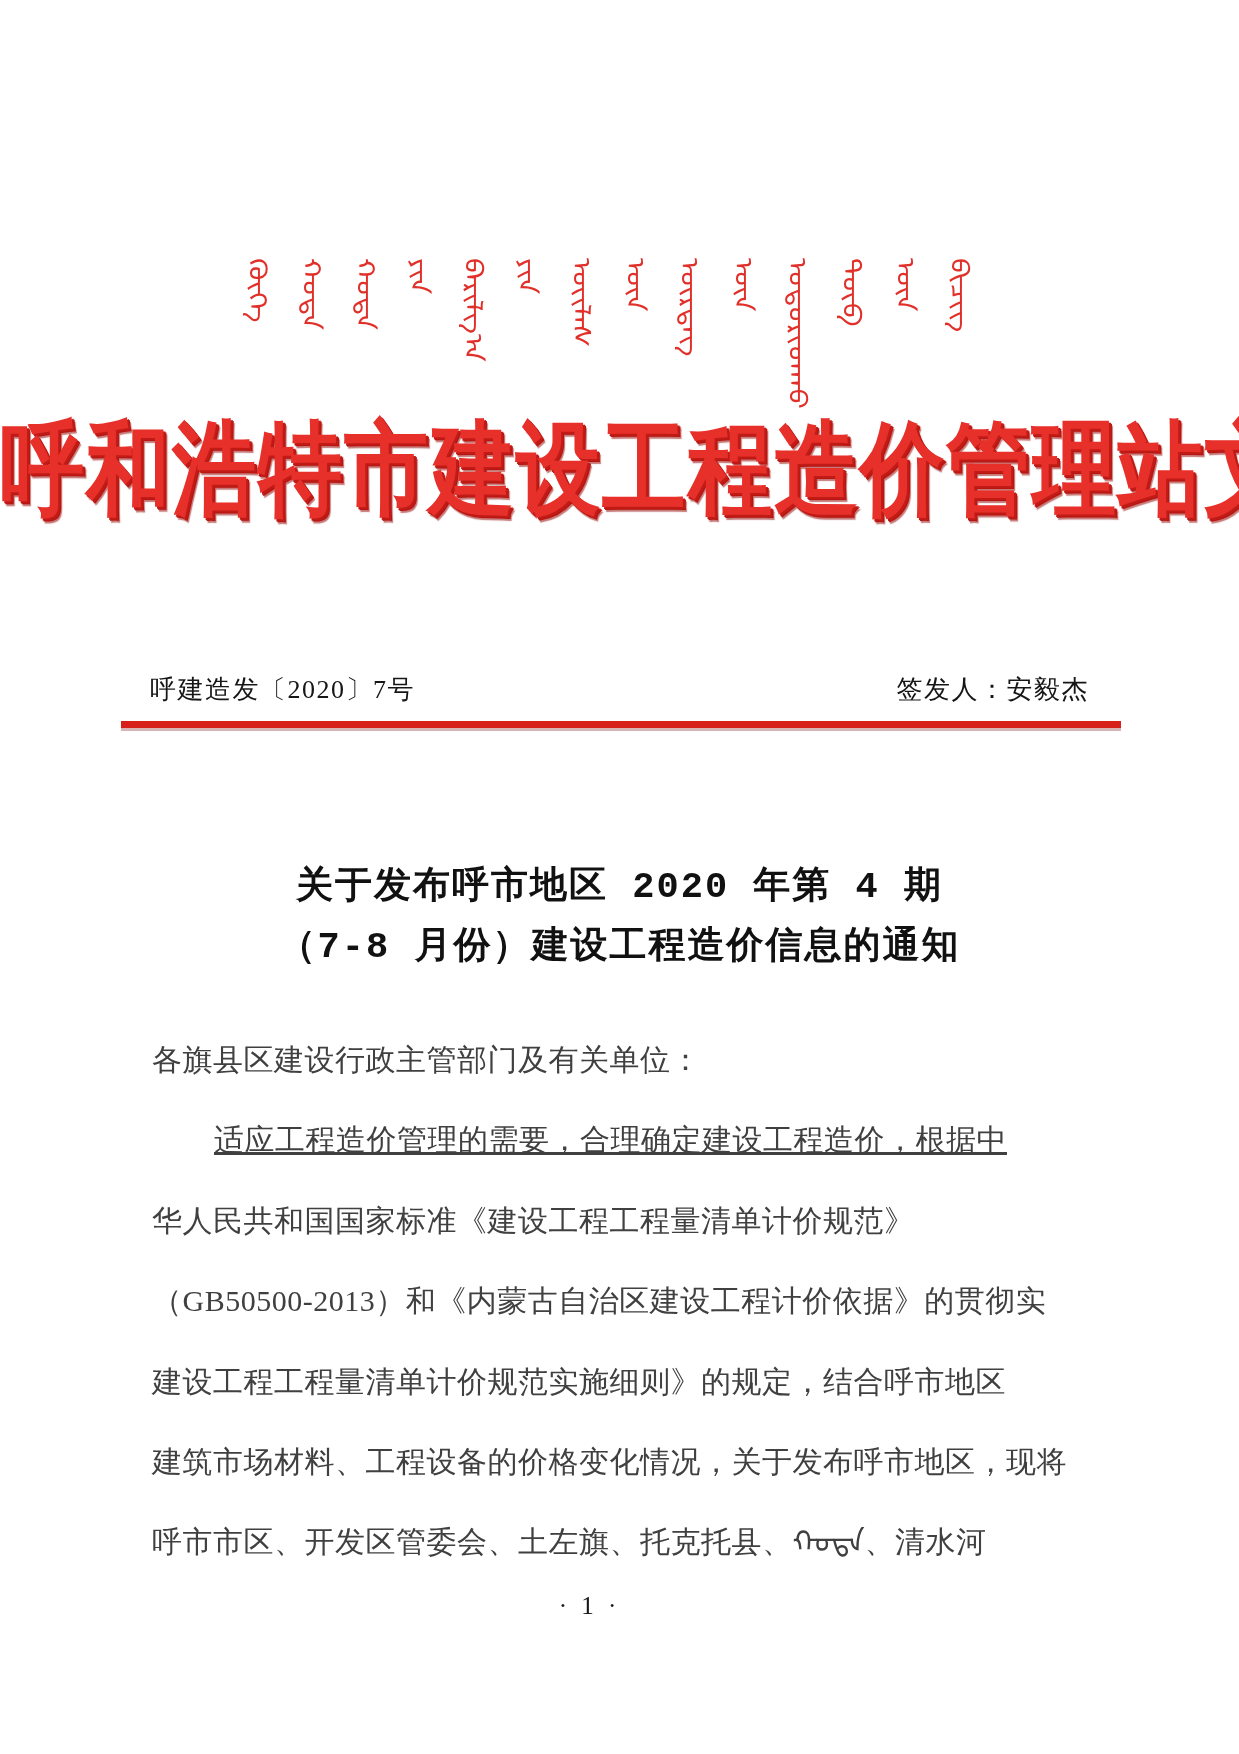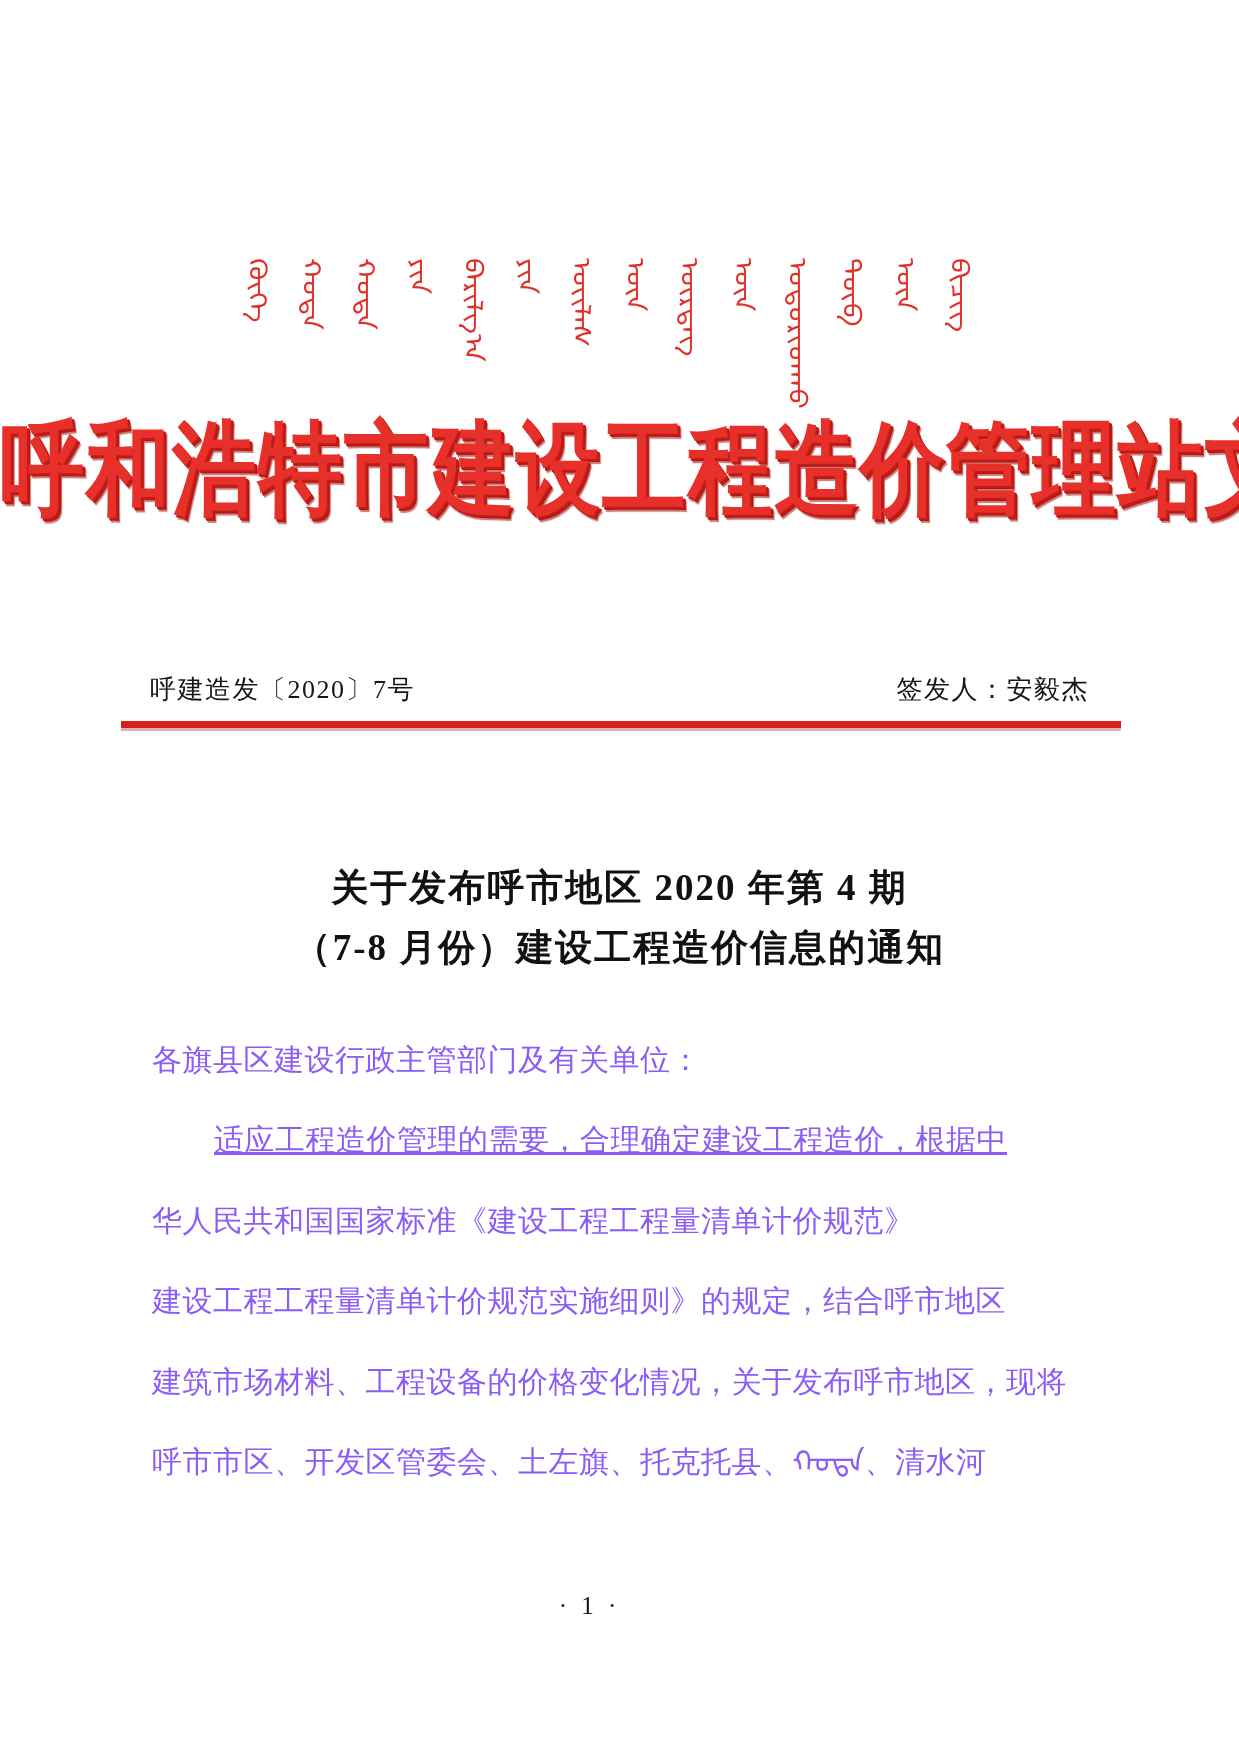--- a/index.html
+++ b/index.html
@@ -109,31 +109,31 @@
     right: 0;
     top: 858px;
     text-align: center;
     font-family: "Liberation Serif", "DejaVu Serif", serif;
     font-size: 37px;
     font-weight: bold;
     color: #111111;
     line-height: 1.62;
     letter-spacing: 2px;
   }
-  .notice-title .t-line { display: block; white-space: nowrap; }
+  .notice-title .t-line { display: block; white-space: nowrap; font-family: Liberation Mono, monospace; }
 
   
   .body-text {
     position: absolute;
     left: 152px;
     top: 1020px;
     width: 872px;
     font-family: "Liberation Serif", "DejaVu Serif", serif;
     font-size: 30px;
-    color: #8b5cf6;
+    color: #404040;
     line-height: 2.68;
     letter-spacing: 0.5px;
   }
   .body-line {
     display: block;
     white-space: nowrap;
     text-align: justify;
   }
   .indent2 { padding-left: 62px; text-decoration: underline; }
 
@@ -186,20 +186,21 @@
 
   <div class="notice-title">
     <span class="t-line">关于发布呼市地区 2020 年第 4 期</span>
     <span class="t-line">（7-8 月份）建设工程造价信息的通知</span>
   </div>
 
   <div class="body-text">
     <span class="body-line">各旗县区建设行政主管部门及有关单位：</span>
     <span class="body-line indent2">适应工程造价管理的需要，合理确定建设工程造价，根据中</span>
     <span class="body-line">华人民共和国国家标准《建设工程工程量清单计价规范》</span>
+    <span class="body-line">（GB50500-2013）和《内蒙古自治区建设工程计价依据》的贯彻实</span>
     <span class="body-line">建设工程工程量清单计价规范实施细则》的规定，结合呼市地区</span>
     <span class="body-line">建筑市场材料、工程设备的价格变化情况，关于发布呼市地区，现将</span>
     <span class="body-line">呼市市区、开发区管委会、土左旗、托克托县、ᠬᠣᠲᠠ、清水河</span>
   </div>
 
   <div class="page-number">· 1 ·</div>
 
 </div>
 
 </body></html>

